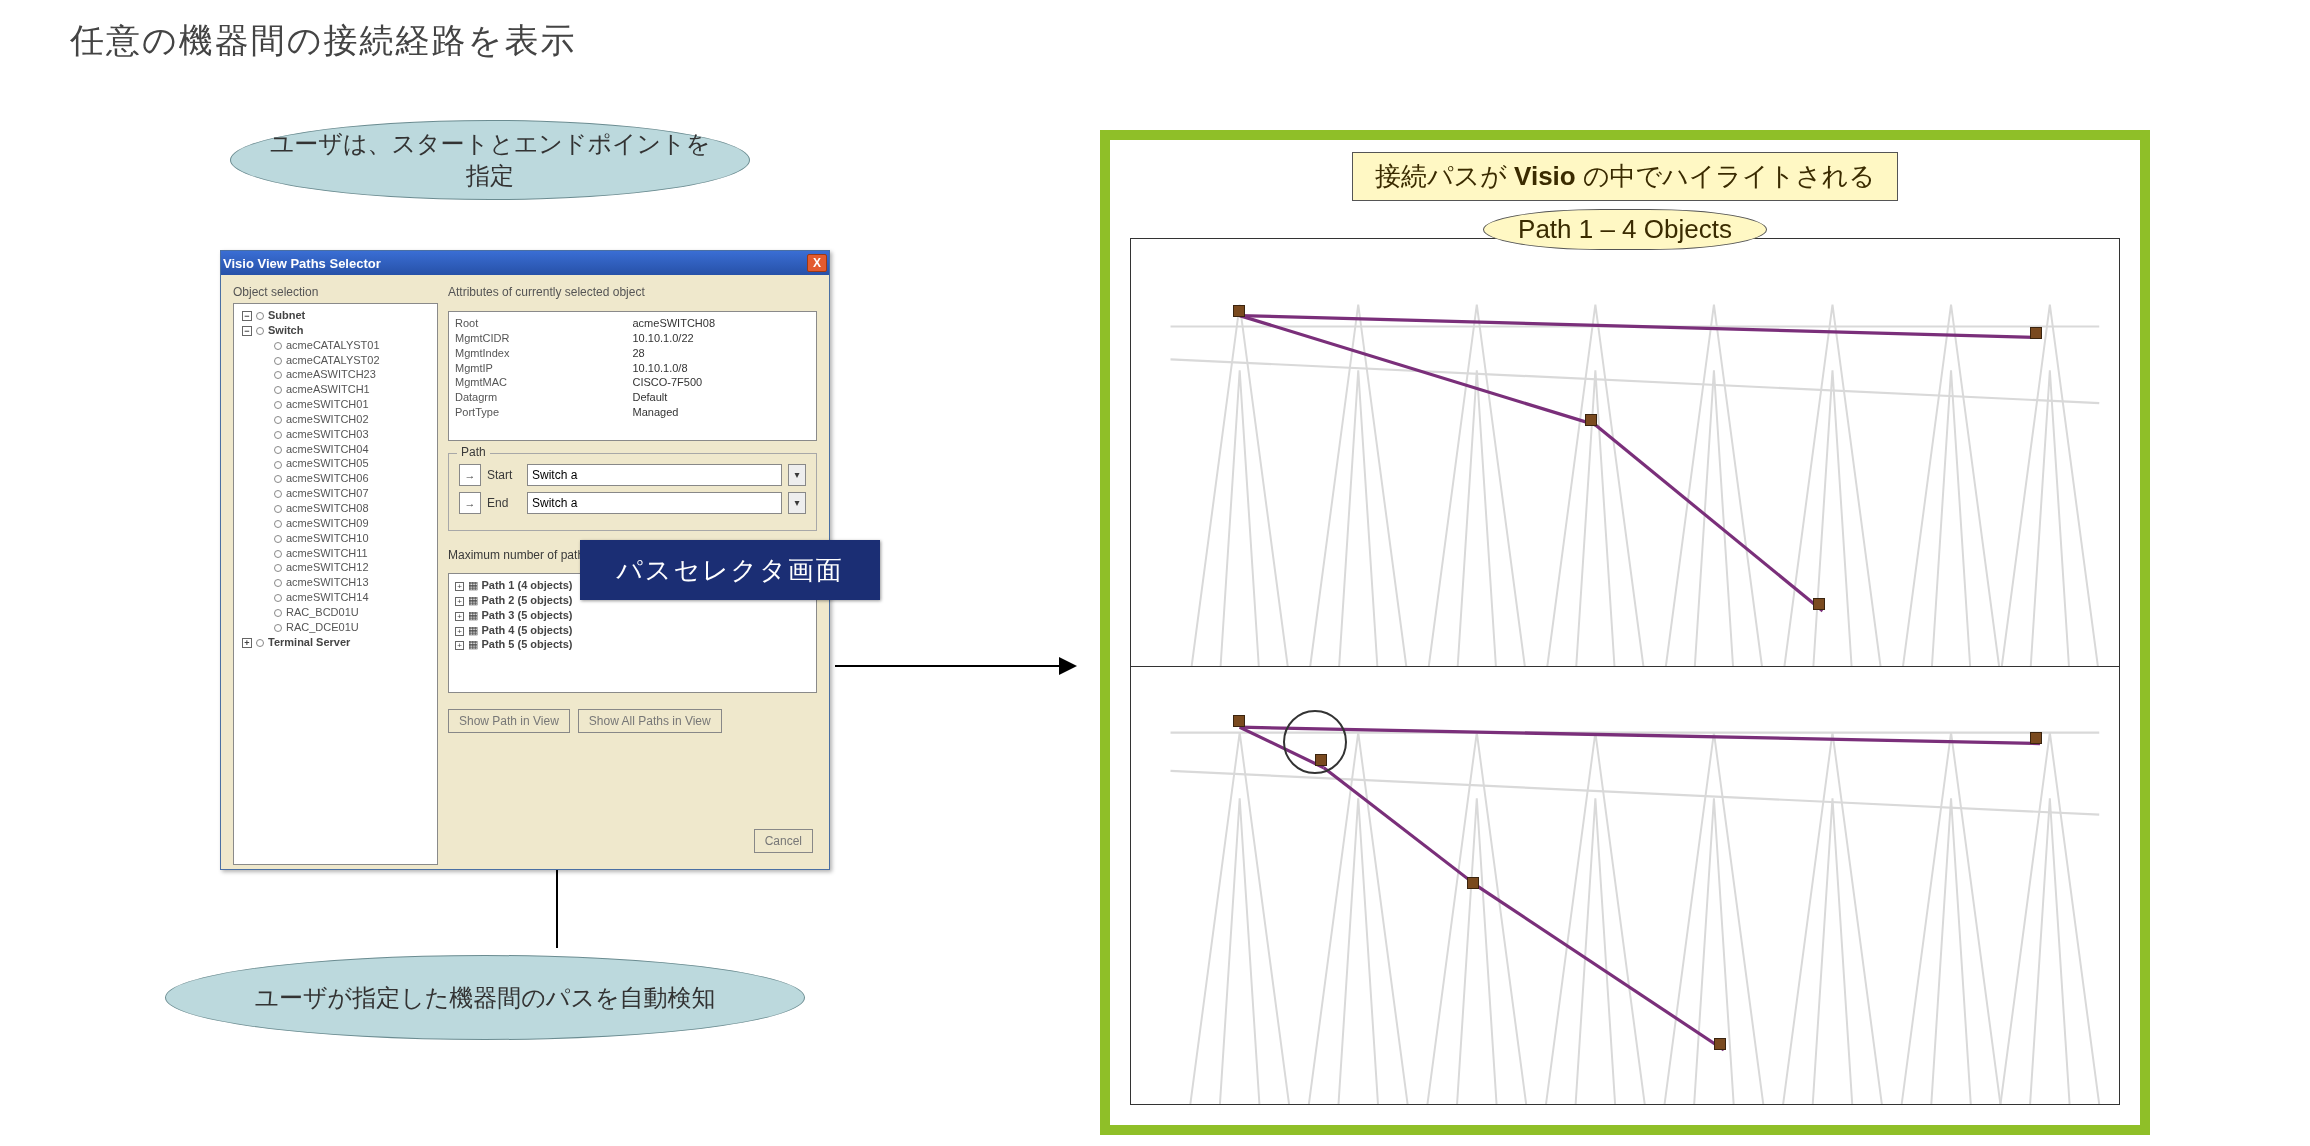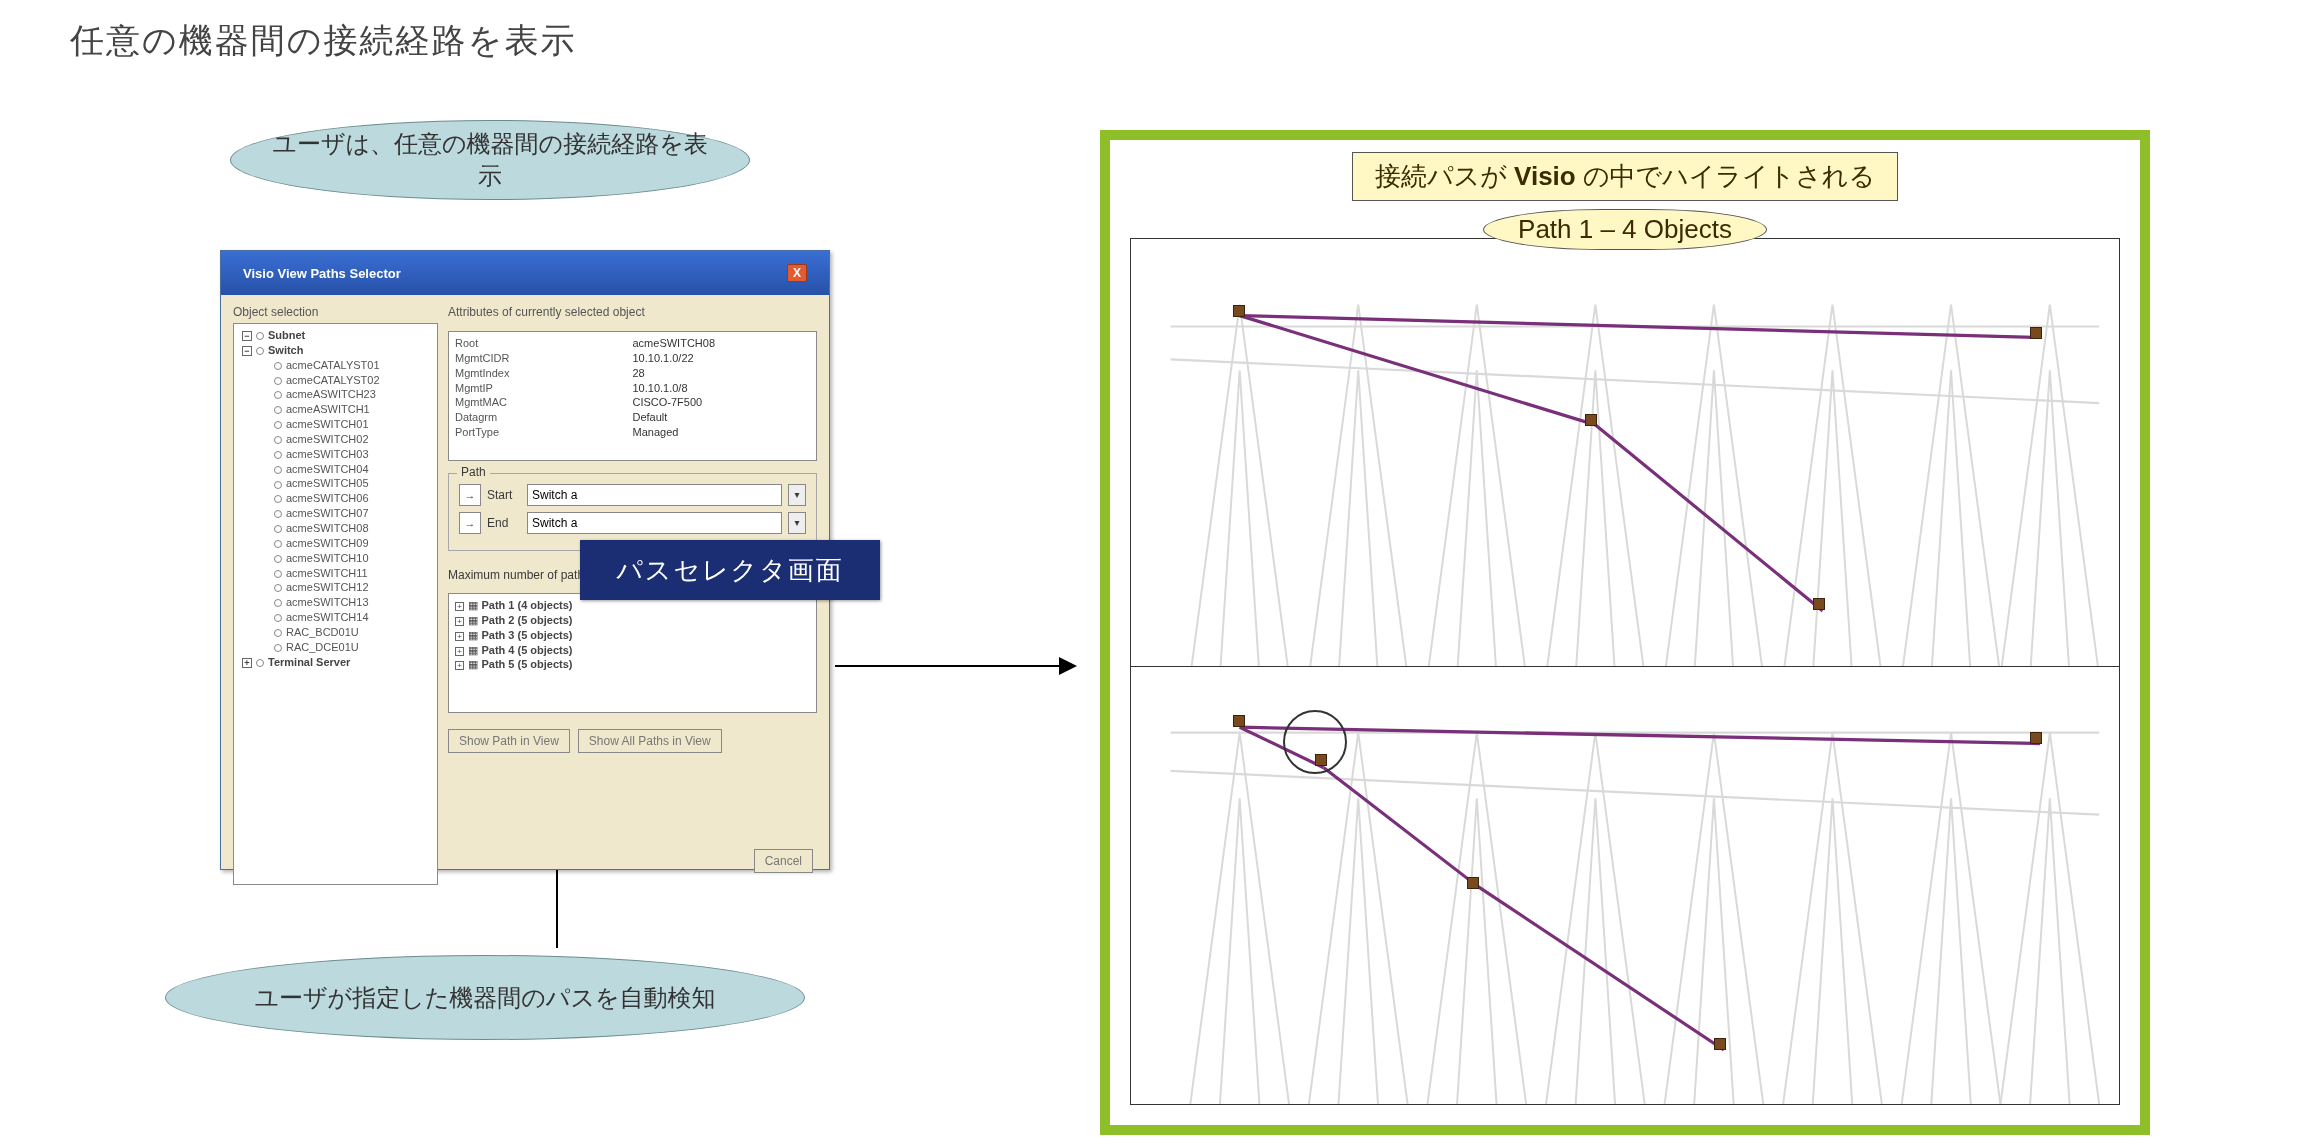--- a/index.html
+++ b/index.html
@@ -78,27 +78,27 @@
     top: 250px;
     width: 610px;
     height: 620px;
     background: #efe8cc;
     border: 1px solid #4a6fa3;
     box-shadow: 2px 2px 4px rgba(0,0,0,.3);
     font-size: 13px;
     color: #3a3a3a;
   }
   .dialog .titlebar {
-    height: 44px;
+    height: 24px;
     background: linear-gradient(#3a6ed4, #2751a8);
     color: #fff;
     display: flex;
     align-items: center;
     justify-content: space-between;
-    padding: 0 22px;
+    padding: 0 2px;
     font-size: 13px;
     font-weight: bold;
   }
   .titlebar .close-btn {
     width: 20px; height: 18px;
     background: #e35b2f;
     border: 1px solid #9c3815;
     color: #fff;
     font-size: 12px;
     line-height: 16px;
@@ -233,21 +233,21 @@
 
   .marker-circle {
     position:absolute; width:64px; height:64px; border:2px solid #333; border-radius:50%;
   }
 </style>
 </head>
 <body>
 
 <div class="page-title">任意の機器間の接続経路を表示</div>
 
-<div class="ellipse-callout callout-top">ユーザは、任意の機器間の接続経路を表示</div>
+<div class="ellipse-callout callout-top">ユーザは、スタートとエンドポイントを指定</div>
 <div class="ellipse-callout callout-bottom">ユーザが指定した機器間のパスを自動検知</div>
 
 <div class="arrow-right"></div>
 <div class="arrow-up"></div>
 
 <div class="dialog">
   <div class="titlebar">
     <span>Visio View Paths Selector</span>
     <span class="close-btn">X</span>
   </div>

